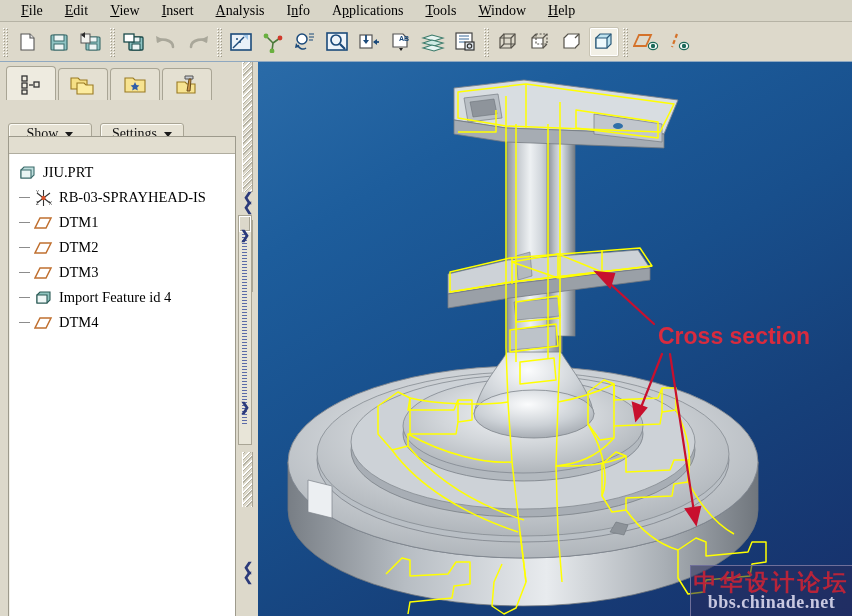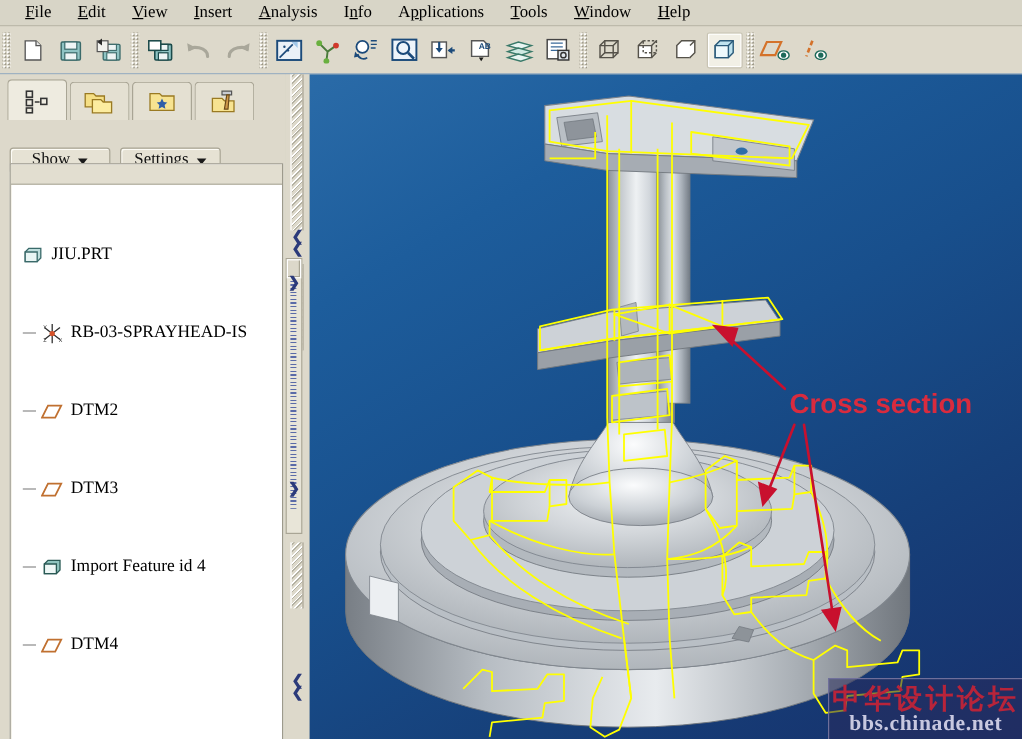--- a/index.html
+++ b/index.html
@@ -104,21 +104,20 @@
   .treehdr {
     height: 17px; background: #e2ded0;
     border-bottom: 1px solid #b0ad9f;
   }
   .treelist { padding: 6px 0 0 0; }
   .trow {
     height: 25px; display: flex; align-items: center;
     font-family: "Liberation Serif", serif;
     font-size: 14.5px; color: #000;
     white-space: nowrap;
-    margin-top: 40px;
   }
   .trow .tick {
     width: 22px; height: 25px; flex: none;
     display: flex; align-items: center;
   }
   .trow .tick i {
     display: block; width: 11px; height: 1px; background: #8c8c8c;
     margin-left: 10px;
   }
   .ticon { width: 26px; flex: none; display: flex; align-items: center; justify-content: center; }
@@ -438,20 +437,31 @@
               <path d="M3 4 L16 14 M16 4 L3 14 M9.5 1 L9.5 17" stroke="#333" stroke-width="1.1"></path>
               <circle cx="9.5" cy="9" r="2.2" fill="#d6522a"></circle>
               <text x="2" y="5" font-size="4.5" fill="#333" font-family="Liberation Sans">Y</text>
               <text x="15" y="16" font-size="4.5" fill="#333" font-family="Liberation Sans">X</text>
               <text x="2" y="16" font-size="4.5" fill="#333" font-family="Liberation Sans">Z</text>
             </svg>
           </span>
           <span class="tlabel">RB-03-SPRAYHEAD-IS</span>
         </div>
 
+        <div class="trow">
+          <span class="tick">
+              <i></i>
+            </span>
+          <span class="ticon">
+            <svg width="20" height="14" viewBox="0 0 20 14">
+                <path d="M6 2 h11 l-5 10 h-11 z" fill="none" stroke="#c07030" stroke-width="1.5"></path>
+              </svg>
+          </span>
+          <span class="tlabel">DTM1</span>
+        </div>
 
         <div class="trow">
           <span class="tick">
               <i></i>
             </span>
           <span class="ticon">
             <svg width="20" height="14" viewBox="0 0 20 14">
                 <path d="M6 2 h11 l-5 10 h-11 z" fill="none" stroke="#c07030" stroke-width="1.5"></path>
               </svg>
           </span>

